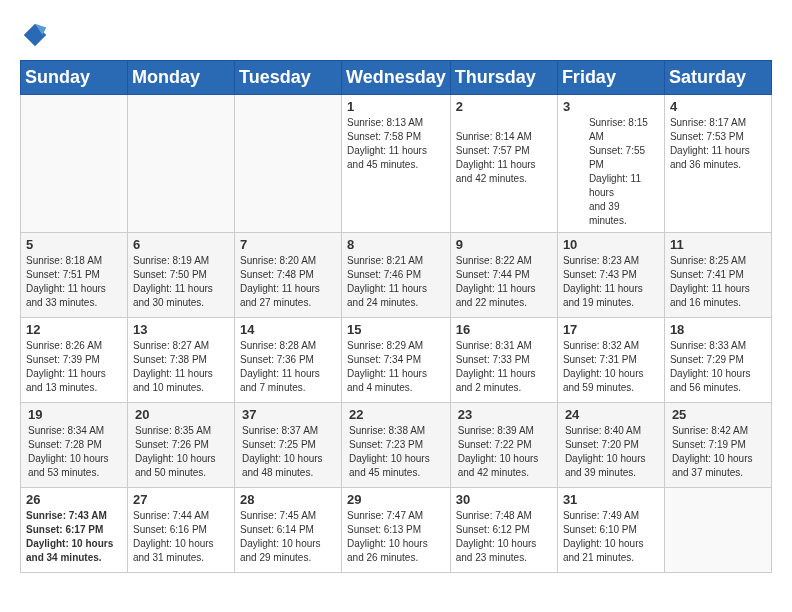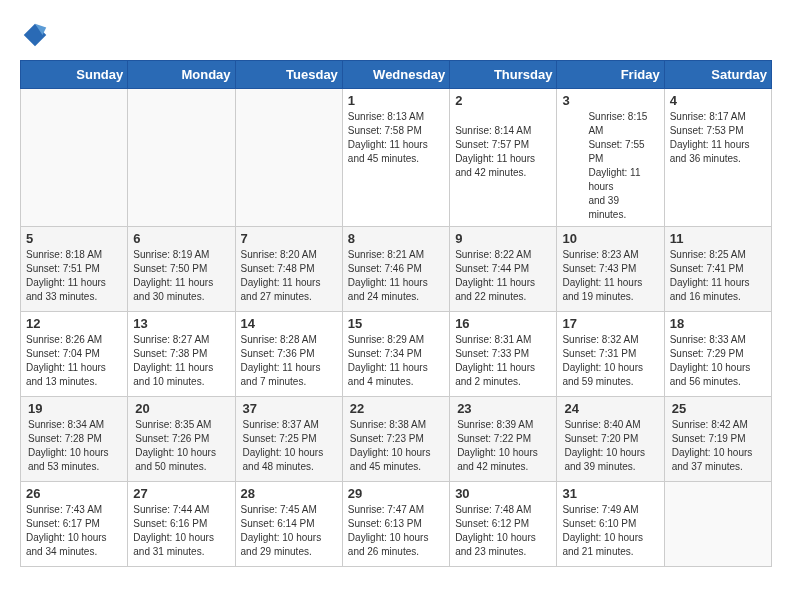--- a/index.html
+++ b/index.html
@@ -47,23 +47,23 @@
       color: #555;
     }
     .calendar {
       width: 100%;
       border-collapse: collapse;
       border: 1px solid #ccc;
     }
     .calendar th {
       background: #2a6ab5;
       color: #fff;
-      text-align: right;
+      text-align: left;
       padding: 6px 4px;
-      font-size: 13px;
+      font-size: 18px;
       font-weight: bold;
       border: 1px solid #1e55a0;
     }
     .calendar td {
       border: 1px solid #ccc;
       vertical-align: top;
       padding: 4px 5px;
       width: calc(100% / 7);
       height: 85px;
       background: #fff;
@@ -209,21 +209,21 @@
           <div class="day-info" style="white-space: pre-line;">Sunrise: 8:25 AM
 Sunset: 7:41 PM
 Daylight: 11 hours
 and 16 minutes.</div>
         </td>
       </tr>
       <tr class="row-4">
         <td>
           <div class="day-number">12</div>
           <div class="day-info" style="white-space: pre-line;">Sunrise: 8:26 AM
-Sunset: 7:04 PM
+Sunset: 7:39 PM
 Daylight: 11 hours
 and 13 minutes.</div>
         </td>
         <td>
           <div class="day-number">13</div>
           <div class="day-info" style="white-space: pre-line;">Sunrise: 8:27 AM
 Sunset: 7:38 PM
 Daylight: 11 hours
 and 10 minutes.</div>
         </td>
@@ -310,21 +310,21 @@
           <div class="day-number">25</div>
           <div class="day-info" style="white-space: pre-line;">Sunrise: 8:42 AM
 Sunset: 7:19 PM
 Daylight: 10 hours
 and 37 minutes.</div>
         </td>
       </tr>
       <tr class="row-6">
         <td>
           <div class="day-number">26</div>
-          <div class="day-info" style="white-space: pre-line;">Sunrise: 7:43 AM
+          <div class="day-info" style="white-space: pre-line; font-weight: bold;">Sunrise: 7:43 AM
 Sunset: 6:17 PM
 Daylight: 10 hours
 and 34 minutes.</div>
         </td>
         <td>
           <div class="day-number">27</div>
           <div class="day-info" style="white-space: pre-line;">Sunrise: 7:44 AM
 Sunset: 6:16 PM
 Daylight: 10 hours
 and 31 minutes.</div>

